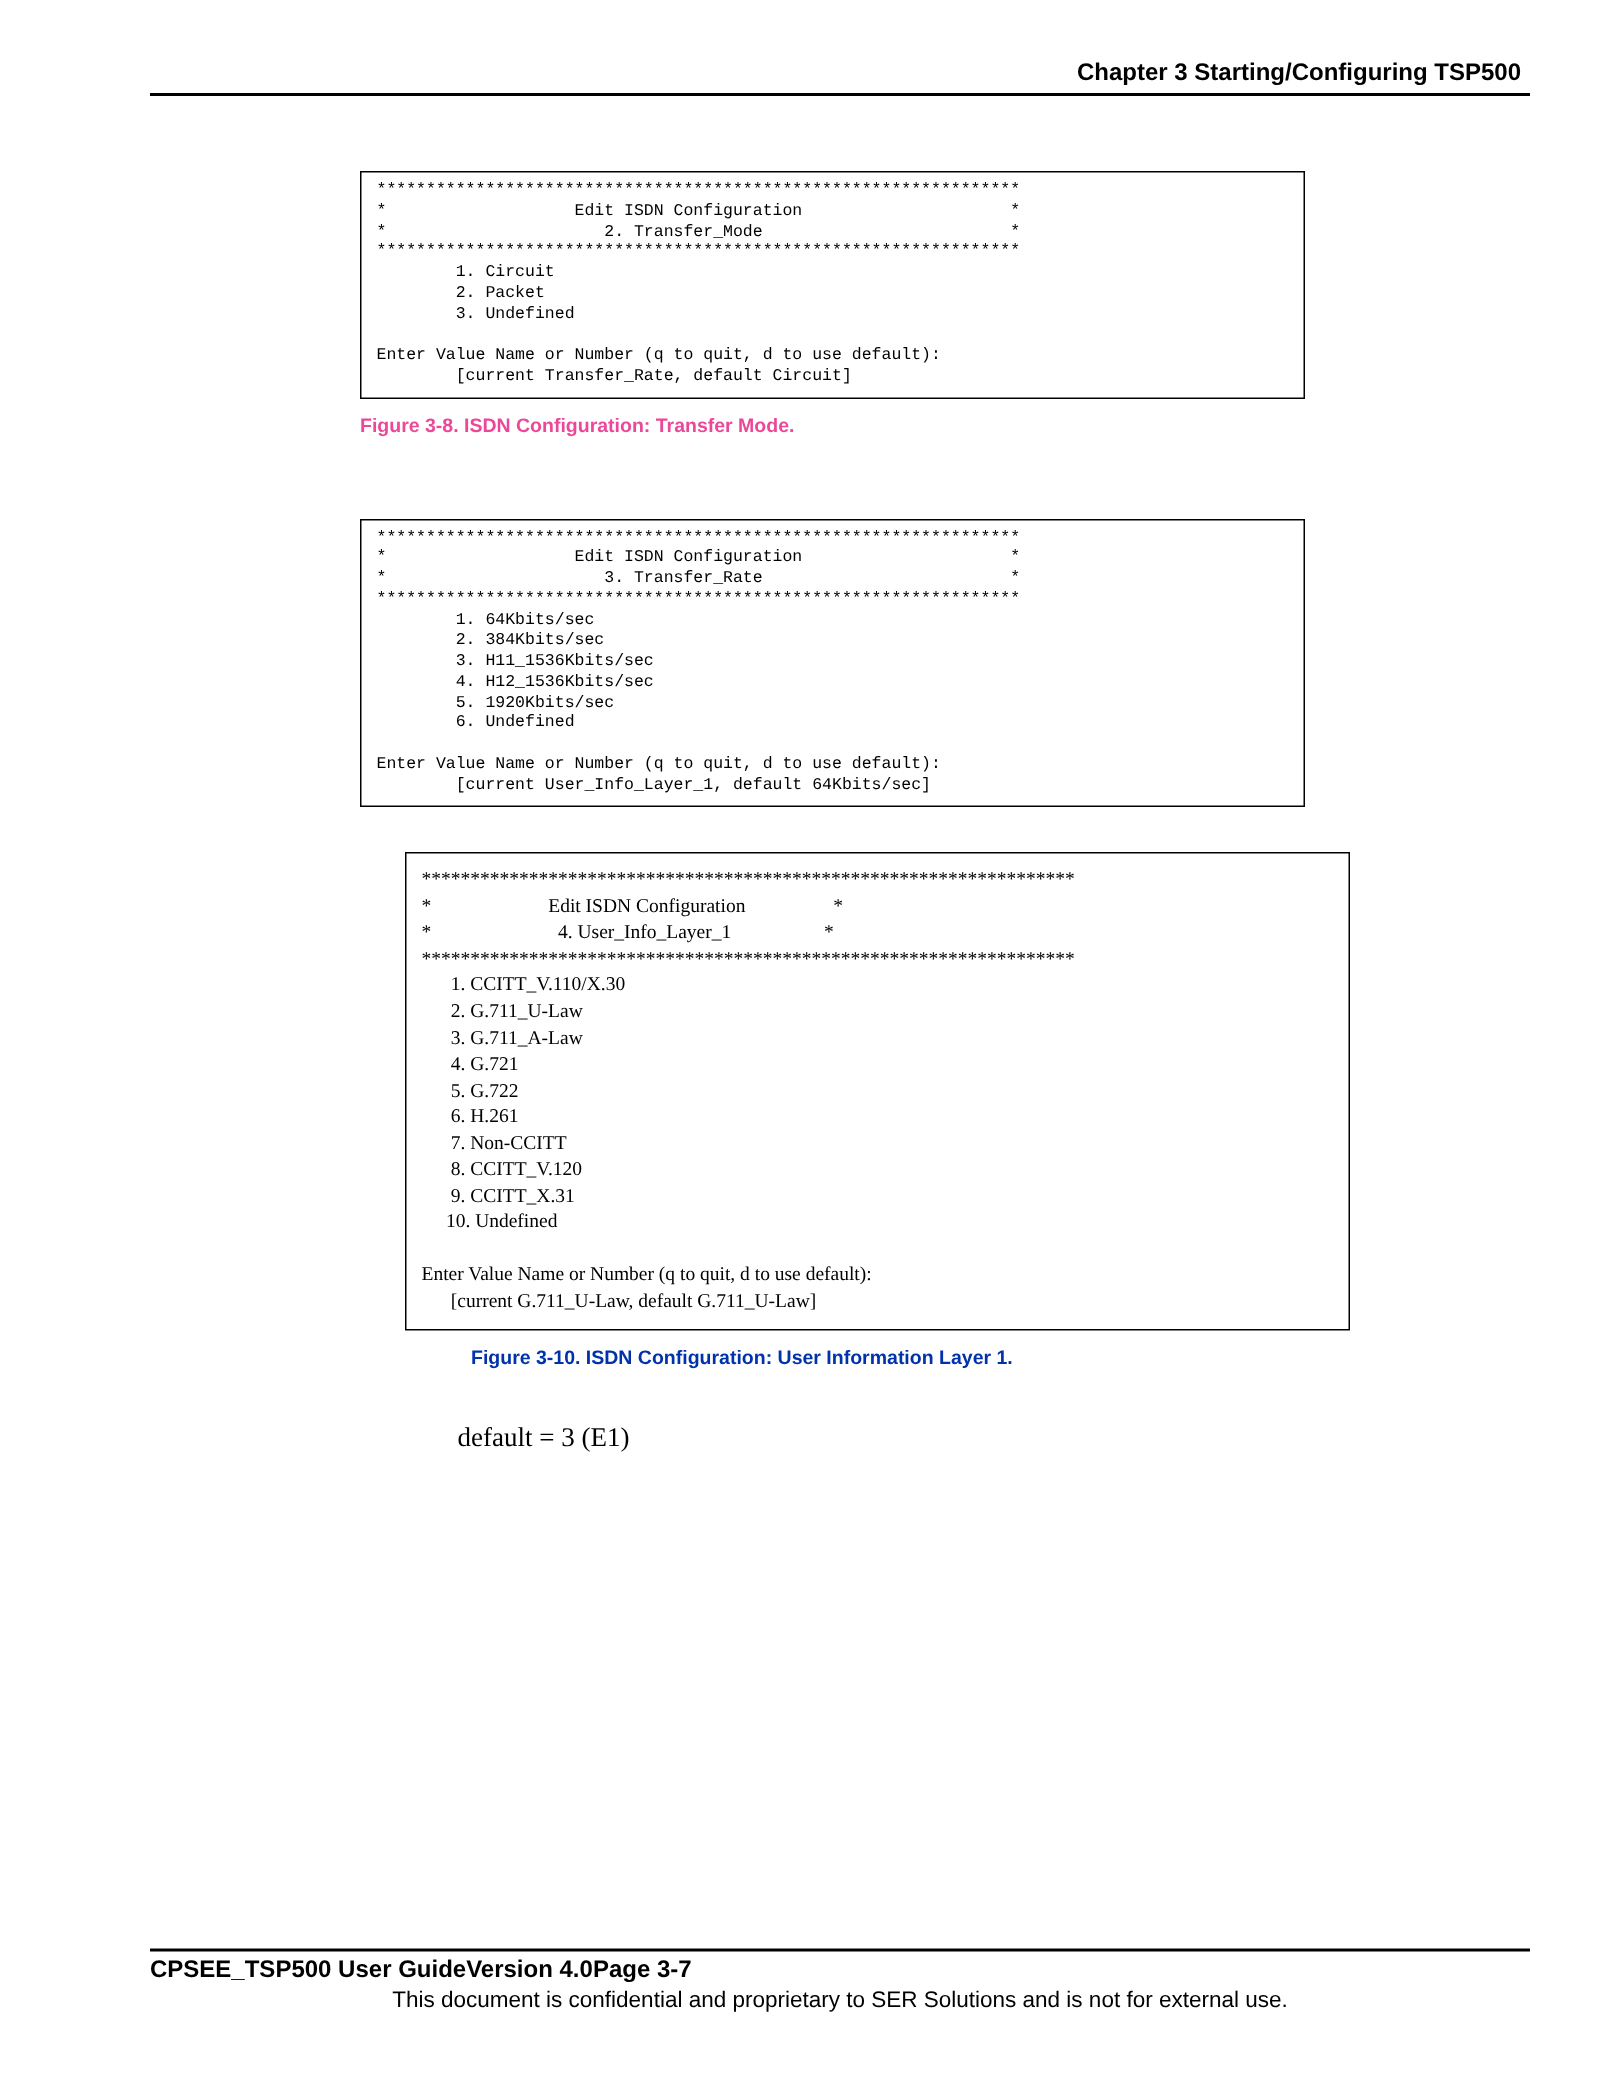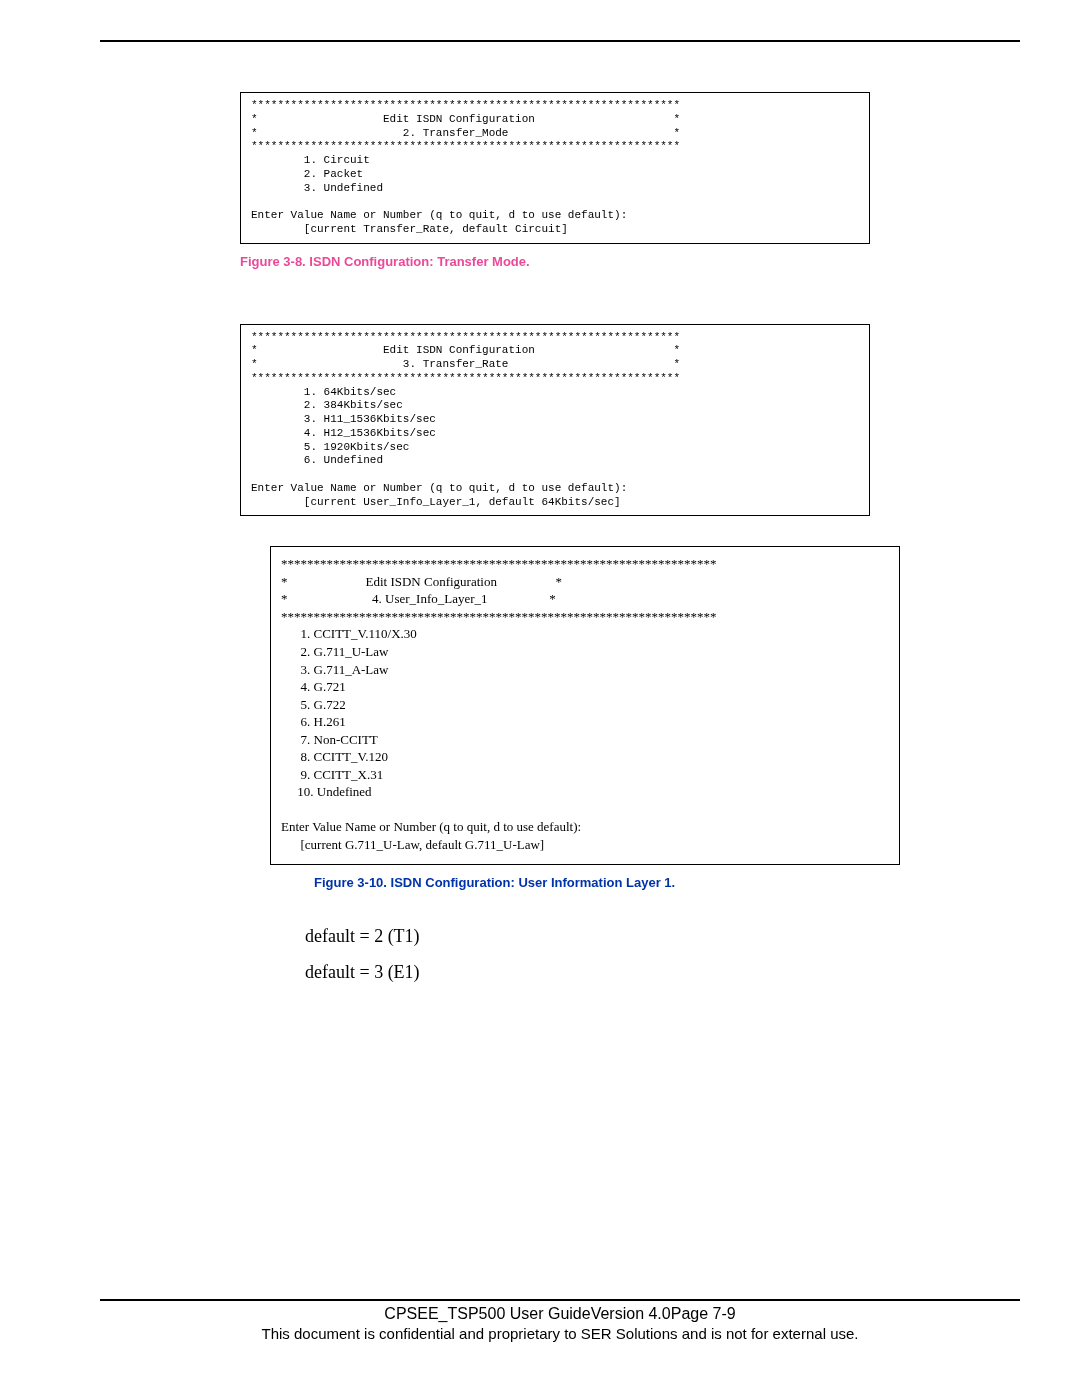--- a/index.html
+++ b/index.html
@@ -81,36 +81,37 @@
     right: 60px;
     bottom: 55px;
   }
   .bottom-rule {
     border: none;
     border-top: 2px solid #000;
     margin: 0 0 4px 0;
   }
   .footer-line1 {
     display: flex;
-    justify-content: center;
-    font-weight: normal;
+    justify-content: flex-start;
+    font-weight: bold;
     font-size: 16px;
   }
   .footer-line2 {
     text-align: center;
     font-weight: normal;
     font-size: 15px;
     margin-top: 2px;
   }
 </style>
 </head>
 <body>
 
 <div class="page">
 
+  <div class="header-area">Chapter 3 Starting/Configuring TSP500</div>
   <hr class="top-rule">
 
   <div class="fig-block">
     <div class="console-box">*****************************************************************
 *                   Edit ISDN Configuration                     *
 *                      2. Transfer_Mode                         *
 *****************************************************************
         1. Circuit
         2. Packet
         3. Undefined
@@ -151,27 +152,26 @@
       8. CCITT_V.120
       9. CCITT_X.31
      10. Undefined
 
 Enter Value Name or Number (q to quit, d to use default):
       [current G.711_U-Law, default G.711_U-Law]</div>
     <div class="caption3">Figure 3-10. ISDN Configuration: User Information Layer 1.</div>
   </div>
 
   <div class="default-lines">
-    <div>default = 2 (T1)</div>
     <div>default = 3 (E1)</div>
   </div>
 
   <div class="footer">
     <hr class="bottom-rule">
     <div class="footer-line1">
       <span>CPSEE_TSP500 User Guide</span>
       <span>Version 4.0</span>
-      <span>Page 7-9</span>
+      <span>Page 3-7</span>
     </div>
     <div class="footer-line2">This document is confidential and proprietary to SER Solutions and is not for external use.</div>
   </div>
 
 </div>
 
 </body></html>

